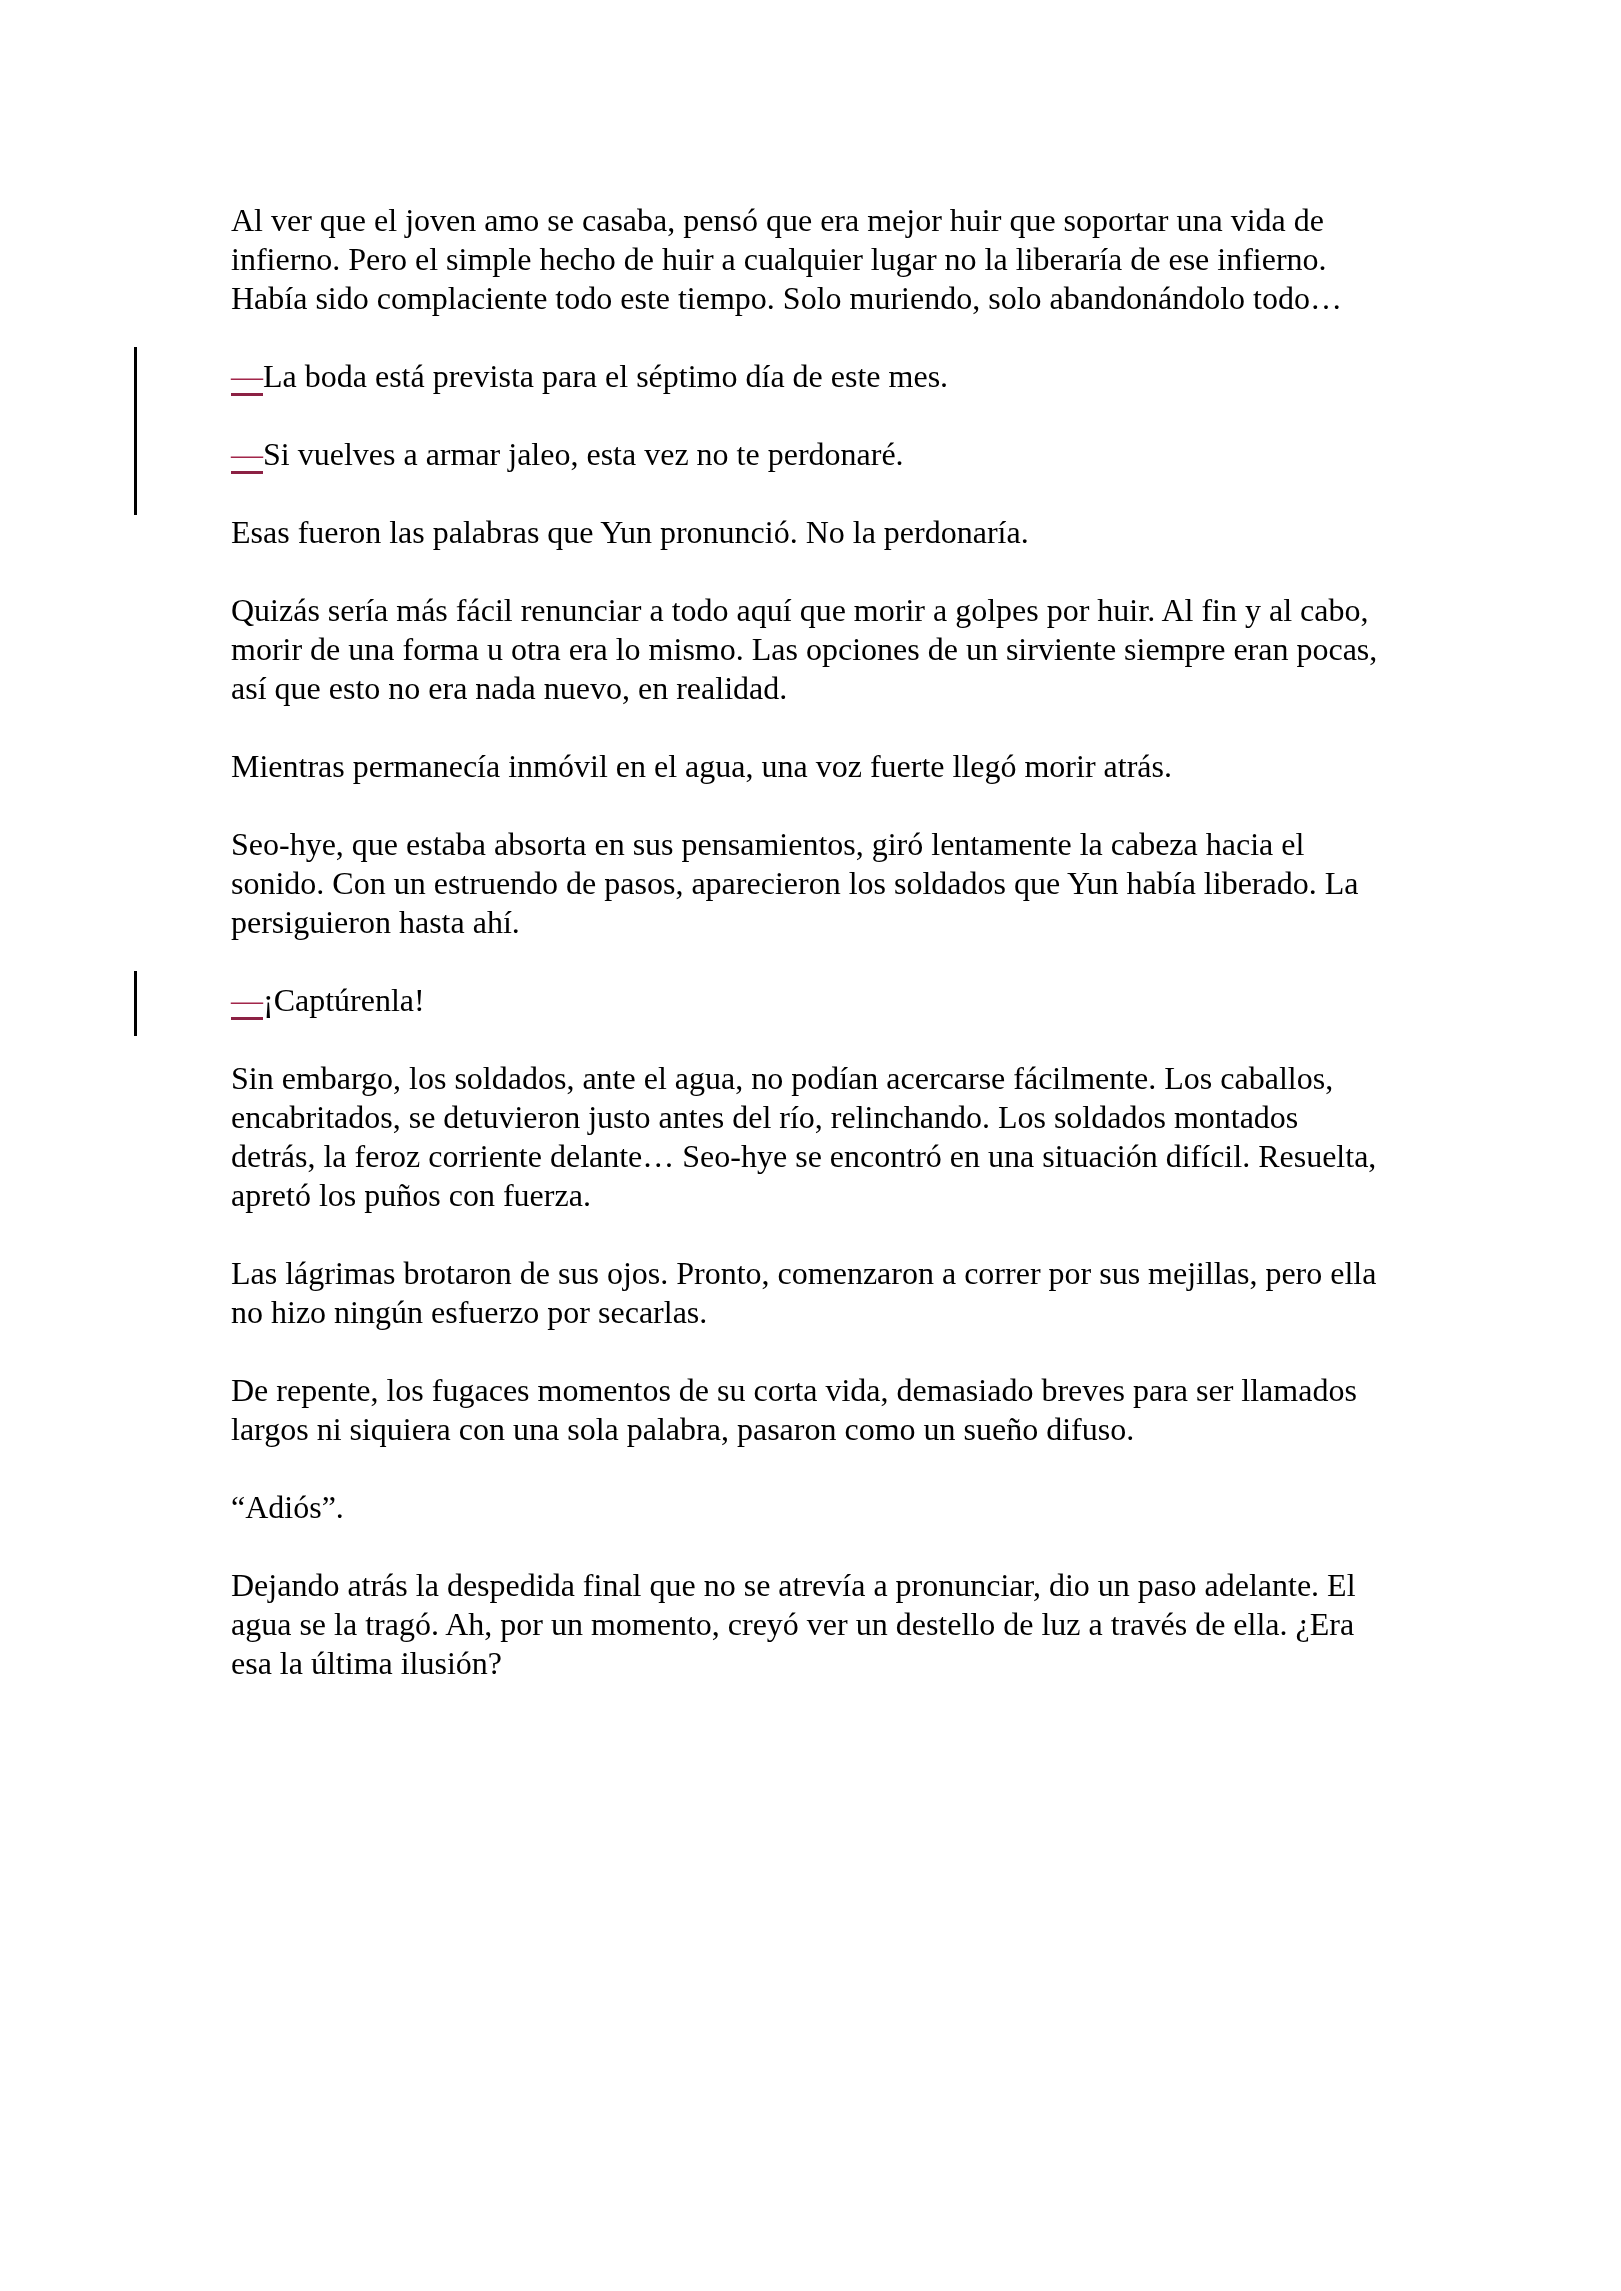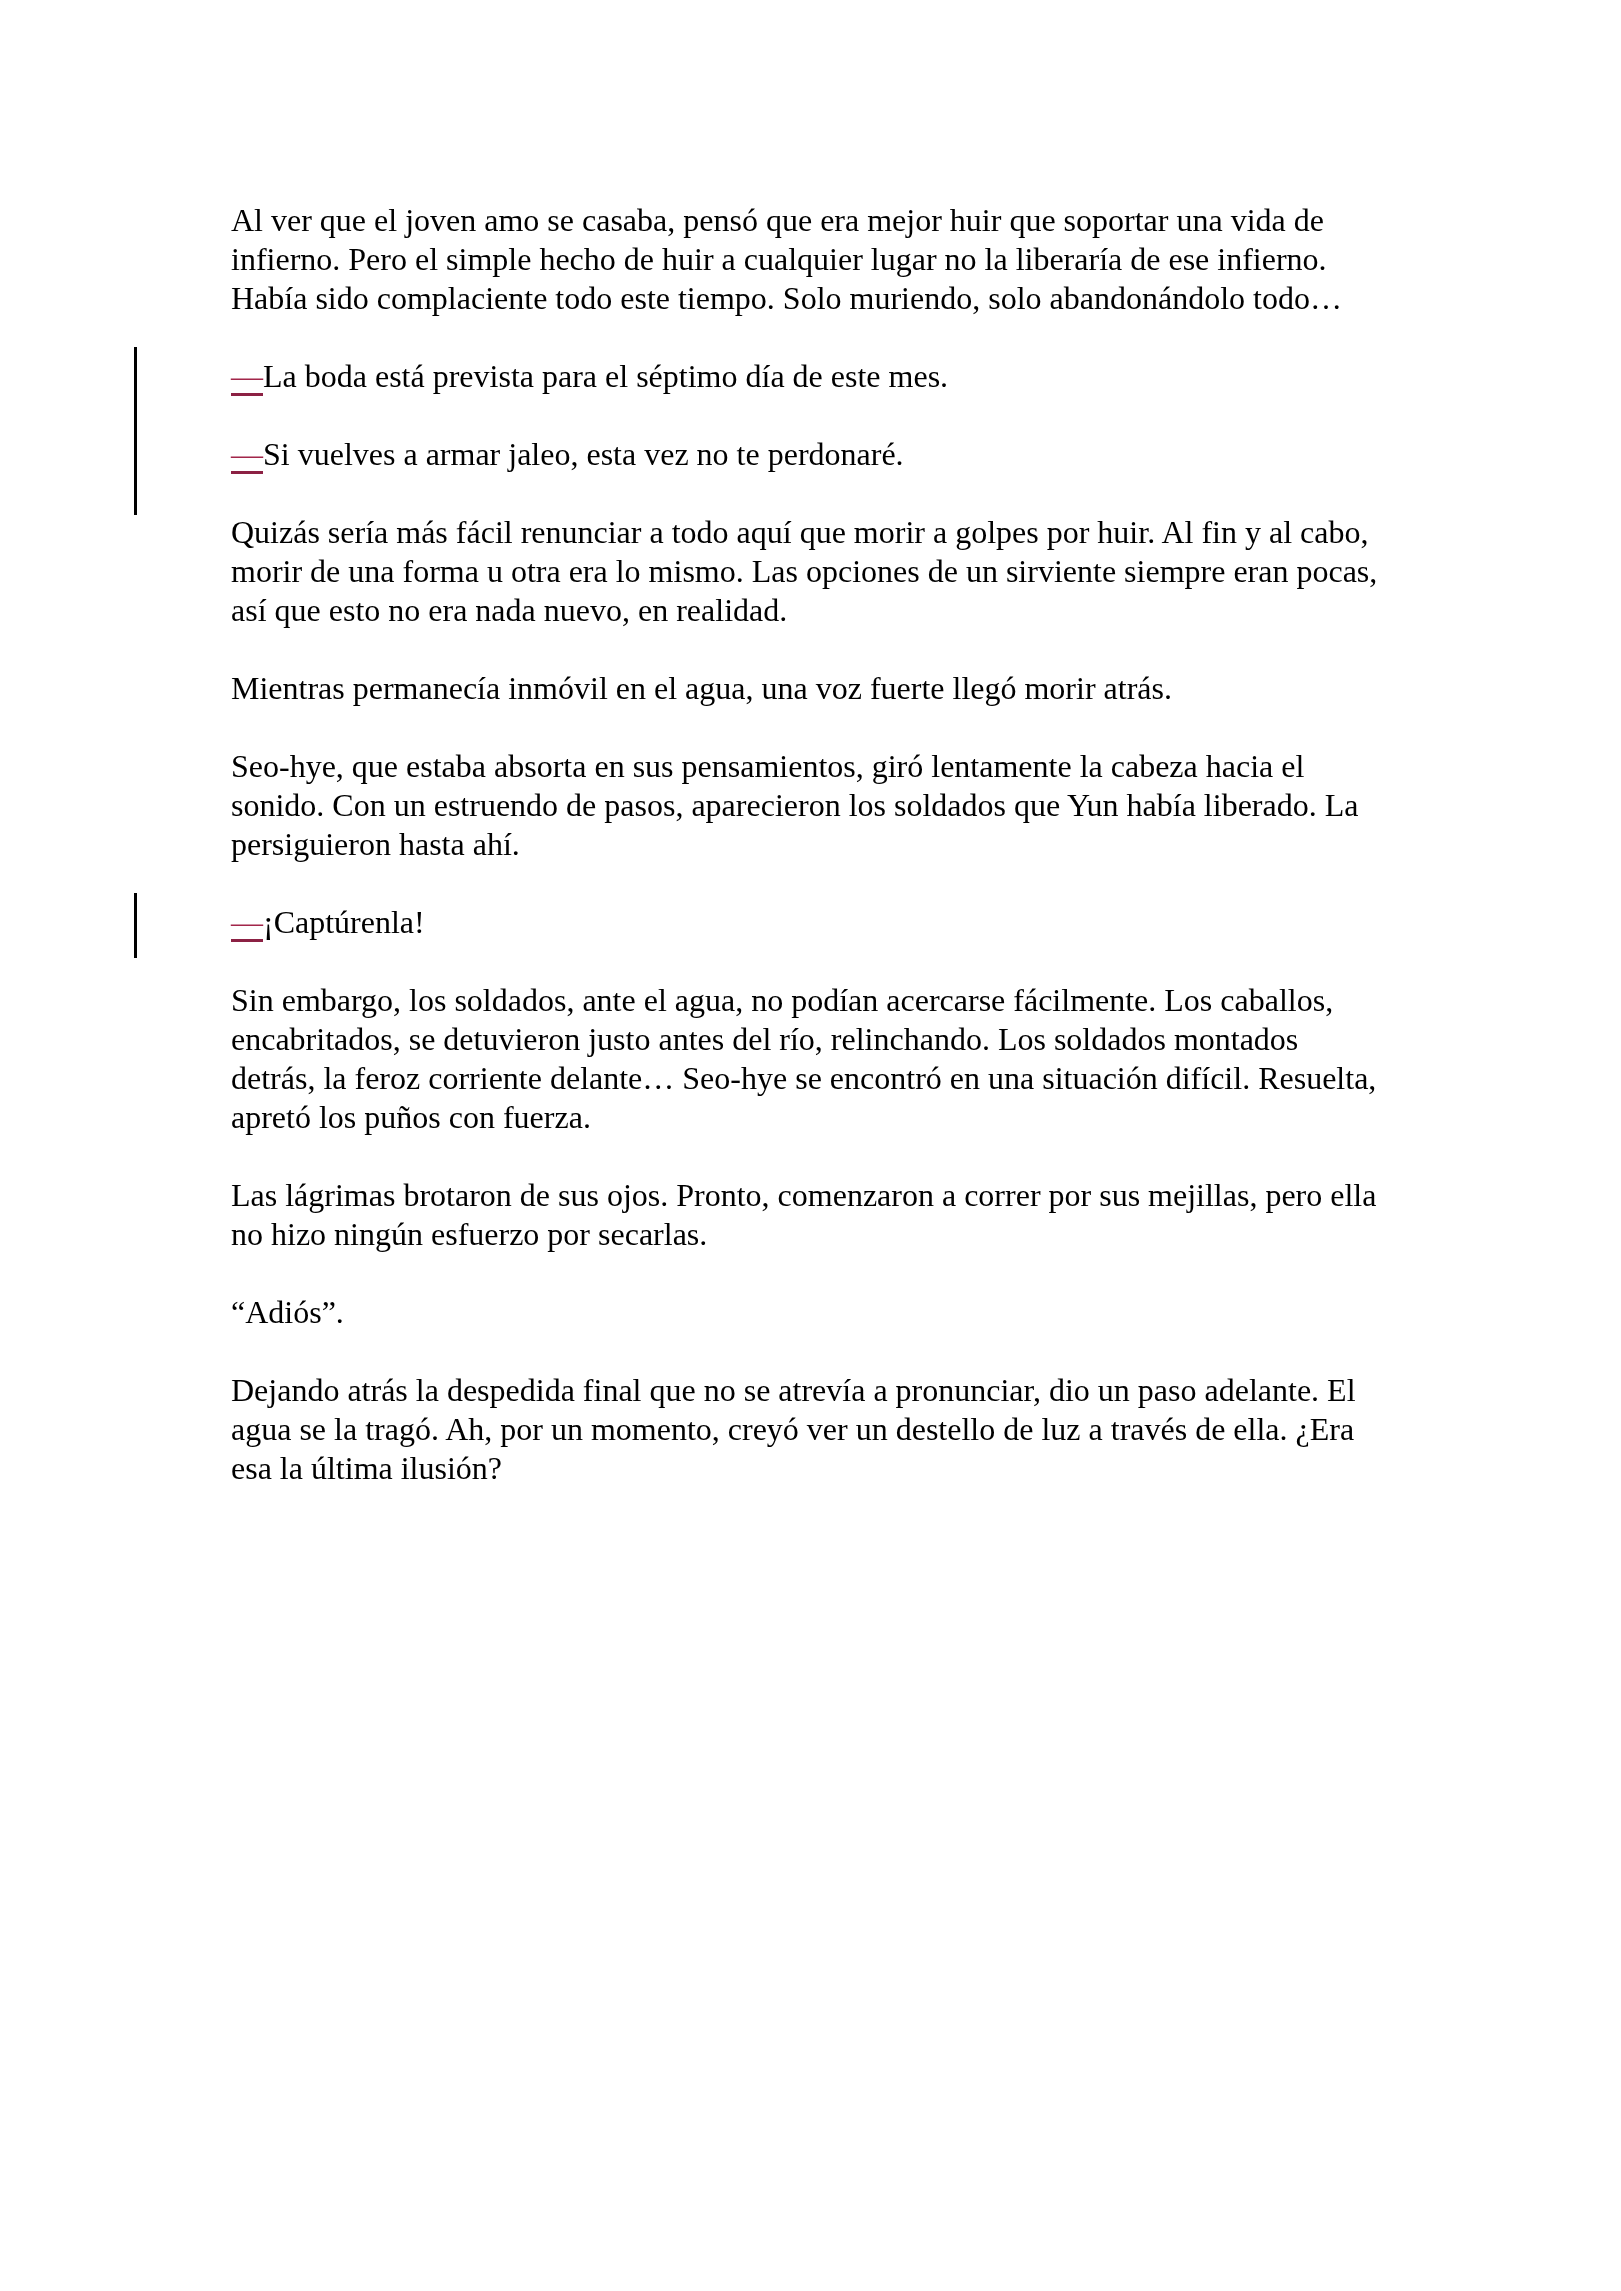--- a/index.html
+++ b/index.html
@@ -53,23 +53,25 @@
   }
 </style>
 </head>
 <body>
 
 <div class="page">
   <div class="doc-text">
       <p class="para"><span>Al ver que el joven amo se casaba, pensó que era mejor huir que soportar una vida de infierno. Pero el simple hecho de huir a cualquier lugar no la liberaría de ese infierno. Había sido complaciente todo este tiempo. Solo muriendo, solo abandonándolo todo…</span></p>
       <p class="para italic"><span class="change-bar joined"></span><span class="ins-dash">—</span><span>La boda está prevista para el séptimo día de este mes.</span></p>
       <p class="para italic"><span class="change-bar joined"></span><span class="ins-dash">—</span><span>Si vuelves a armar jaleo, esta vez no te perdonaré.</span></p>
+      <p class="para"><span>Esas fueron las palabras que Yun pronunció. No la perdonaría.</span></p>
       <p class="para"><span>Quizás sería más fácil renunciar a todo aquí que morir a golpes por huir. Al fin y al cabo, morir de una forma u otra era lo mismo. Las opciones de un sirviente siempre eran pocas, así que esto no era nada nuevo, en realidad.</span></p>
       <p class="para"><span>Mientras permanecía inmóvil en el agua, una voz fuerte llegó morir atrás.</span></p>
       <p class="para"><span>Seo-hye, que estaba absorta en sus pensamientos, giró lentamente la cabeza hacia el sonido. Con un estruendo de pasos, aparecieron los soldados que Yun había liberado. La persiguieron hasta ahí.</span></p>
       <p class="para"><span class="change-bar"></span><span class="ins-dash">—</span><span>¡Captúrenla!</span></p>
       <p class="para"><span>Sin embargo, los soldados, ante el agua, no podían acercarse fácilmente. Los caballos, encabritados, se detuvieron justo antes del río, relinchando. Los soldados montados detrás, la feroz corriente delante… Seo-hye se encontró en una situación difícil. Resuelta, apretó los puños con fuerza.</span></p>
       <p class="para"><span>Las lágrimas brotaron de sus ojos. Pronto, comenzaron a correr por sus mejillas, pero ella no hizo ningún esfuerzo por secarlas.</span></p>
+      <p class="para"><span>De repente, los fugaces momentos de su corta vida, demasiado breves para ser llamados largos ni siquiera con una sola palabra, pasaron como un sueño difuso.</span></p>
       <p class="para italic"><span>“Adiós”.</span></p>
       <p class="para"><span>Dejando atrás la despedida final que no se atrevía a pronunciar, dio un paso adelante. El agua se la tragó. Ah, por un momento, creyó ver un destello de luz a través de ella. ¿Era esa la última ilusión?</span></p>
     </div>
 </div>
 
 
 </body></html>

